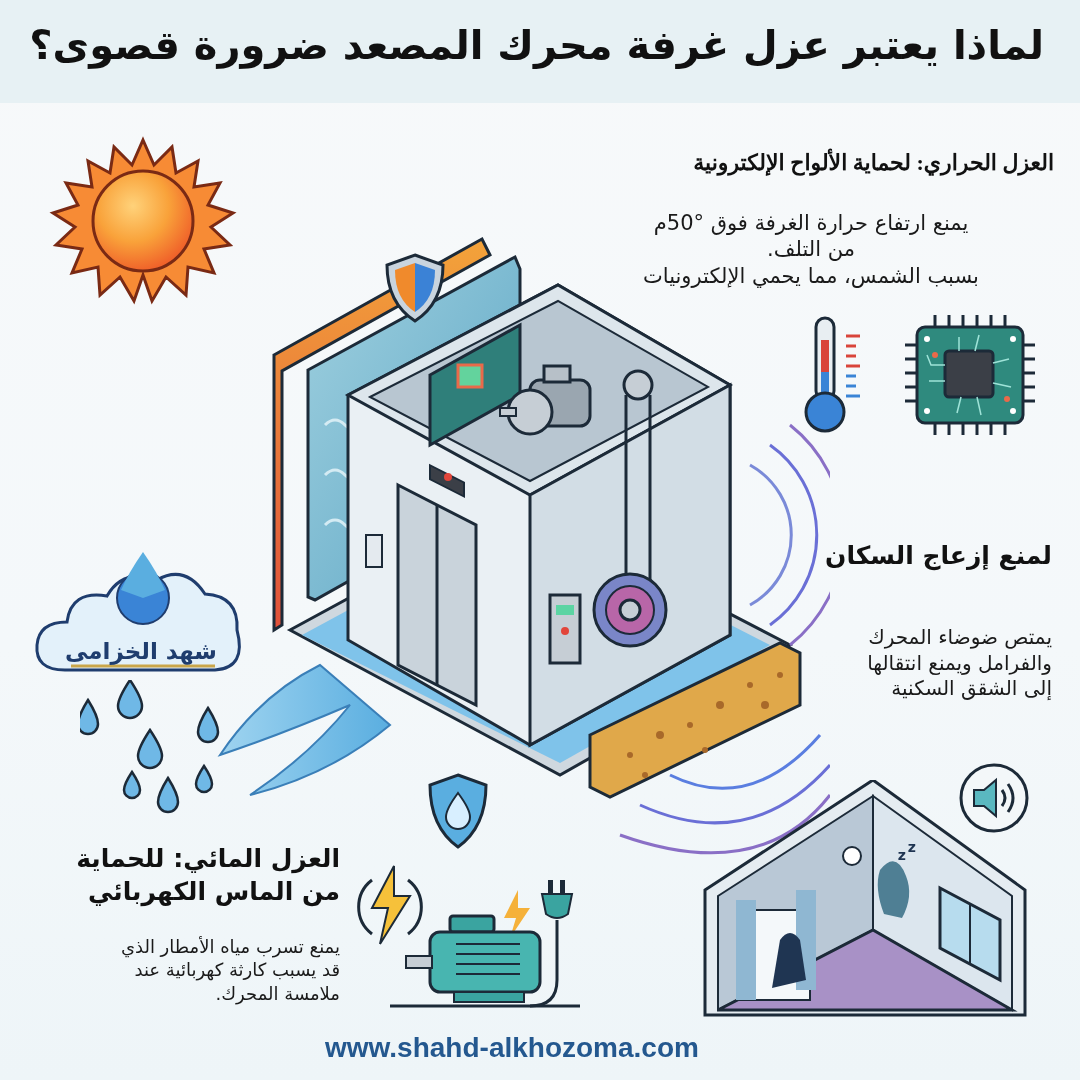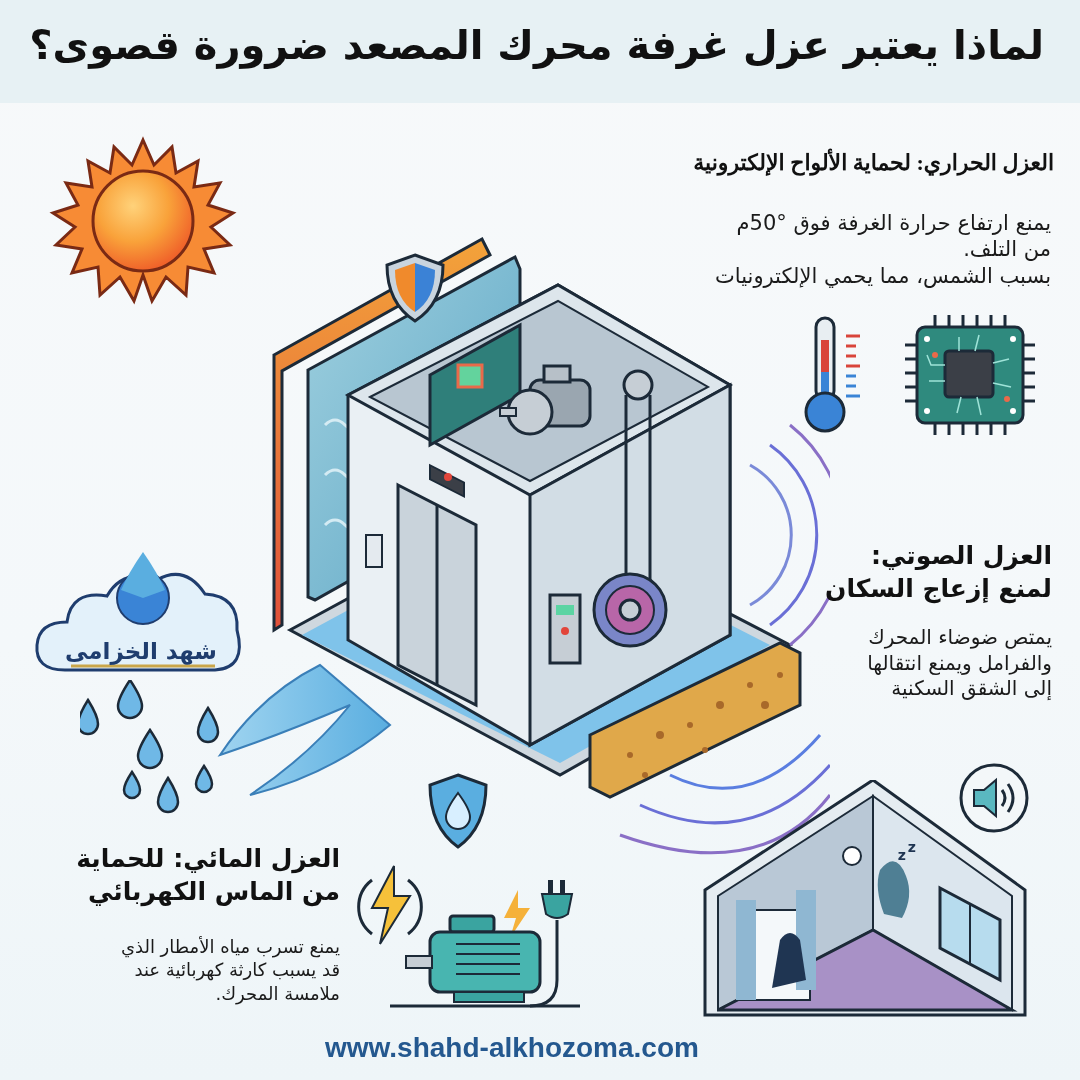--- a/index.html
+++ b/index.html
@@ -17,21 +17,21 @@
     position:absolute; right:36px; top:22px; width:1010px;
     font-size:40px; font-weight:bold; text-align:right; color:#111;
     letter-spacing:-0.5px; white-space:nowrap;
   }
   .abs { position:absolute; }
   .sec-title { font-weight:bold; color:#111; text-align:right; }
   .sec-body { color:#1a1a1a; text-align:right; line-height:1.25; }
 
   
   .thermal-title { right:26px; top:150px; width:560px; font-size:22px;font-family:Liberation Serif, serif; }
-  .thermal-body { right:29px; top:210px; width:460px; font-size:21px; }
+  .thermal-body { right:39px; top:210px; width:460px; font-size:21px;text-align:center; }
 
   
   .acoustic-title { right:28px; top:540px; width:280px; font-size:25px; line-height:1.3; }
   .acoustic-body { right:28px; top:625px; width:280px; font-size:20px; line-height:1.28; }
 
   
   .water-title { left:40px; top:843px; width:300px; font-size:25px; line-height:1.3; }
   .water-body { left:40px; top:935px; width:300px; font-size:18px; line-height:1.3; }
 
   .url {
@@ -243,21 +243,20 @@
     <path d="M8 20 Q18 36 18 44 A10 10 0 0 1 -2 44 Q-2 36 8 20 Z"></path>
     <path d="M128 28 Q138 44 138 52 A10 10 0 0 1 118 52 Q118 44 128 28 Z"></path>
     <path d="M70 50 Q82 68 82 76 A12 12 0 0 1 58 76 Q58 68 70 50 Z"></path>
     <path d="M52 92 Q60 104 60 110 A8 8 0 0 1 44 110 Q44 104 52 92 Z"></path>
     <path d="M88 98 Q98 114 98 122 A10 10 0 0 1 78 122 Q78 114 88 98 Z"></path>
     <path d="M124 86 Q132 98 132 104 A8 8 0 0 1 116 104 Q116 98 124 86 Z"></path>
   </g>
 </svg>
 
 <div class="abs sec-title acoustic-title">
-  <div>العزل الصوتي:</div>
   <div>لمنع إزعاج السكان</div>
 </div>
 <div class="abs sec-body acoustic-body">
   <div>يمتص ضوضاء المحرك</div>
   <div>والفرامل ويمنع انتقالها</div>
   <div>إلى الشقق السكنية</div>
 </div>
 
 <svg style="left:958px;top:762px" width="72" height="72" viewBox="0 0 72 72">
   <circle cx="36" cy="36" r="33" fill="#f3f7f9" stroke="#1c2a38" stroke-width="3"></circle>

